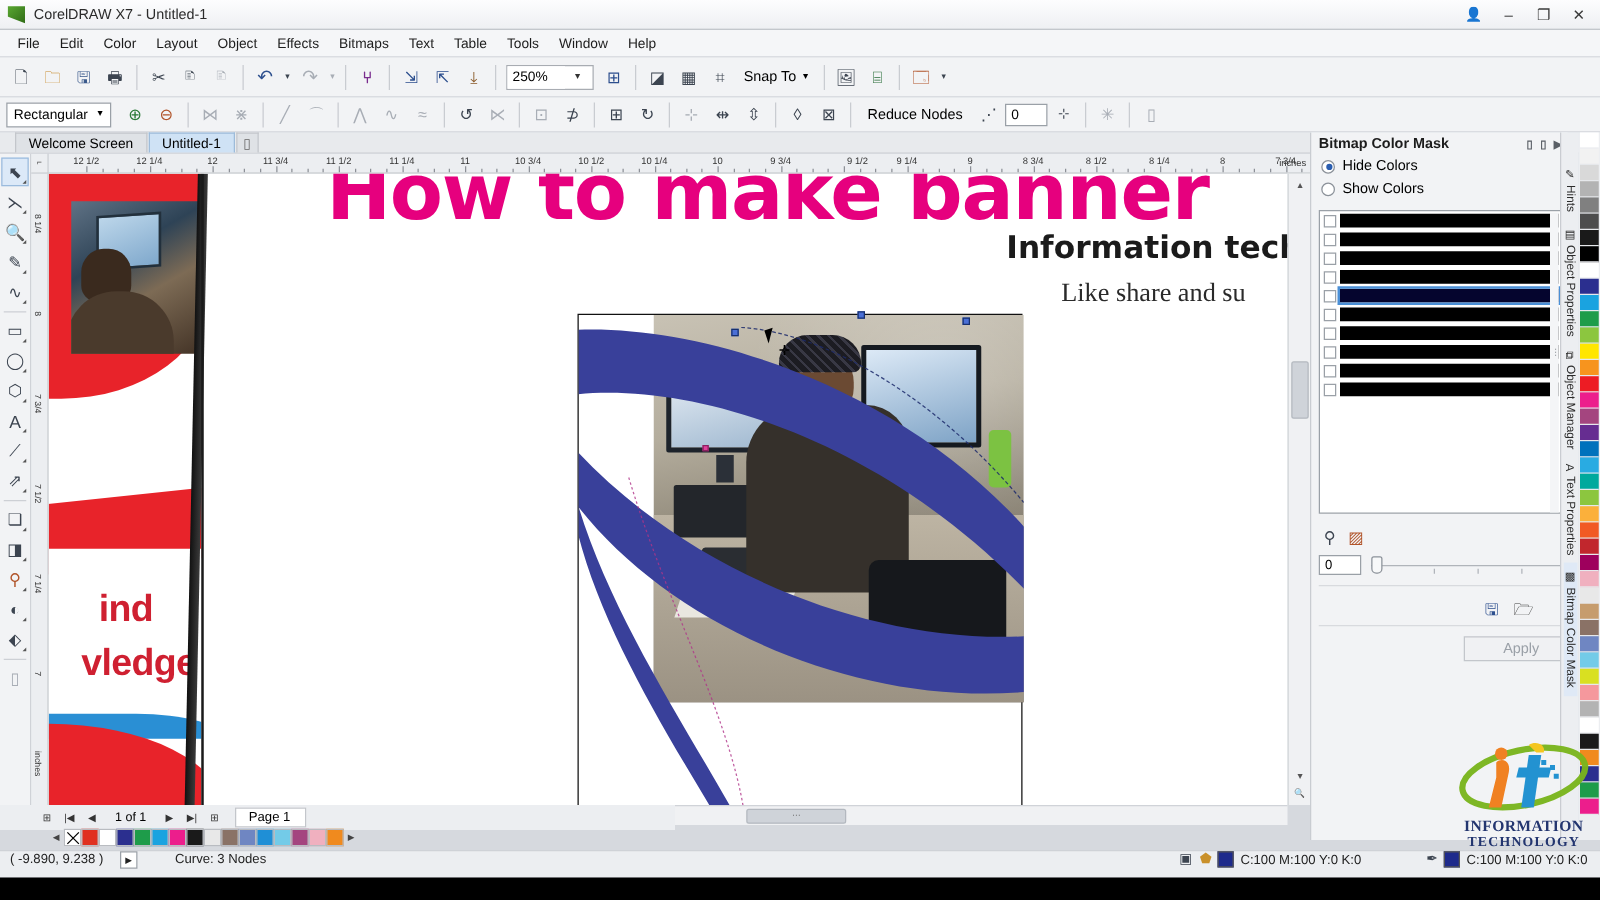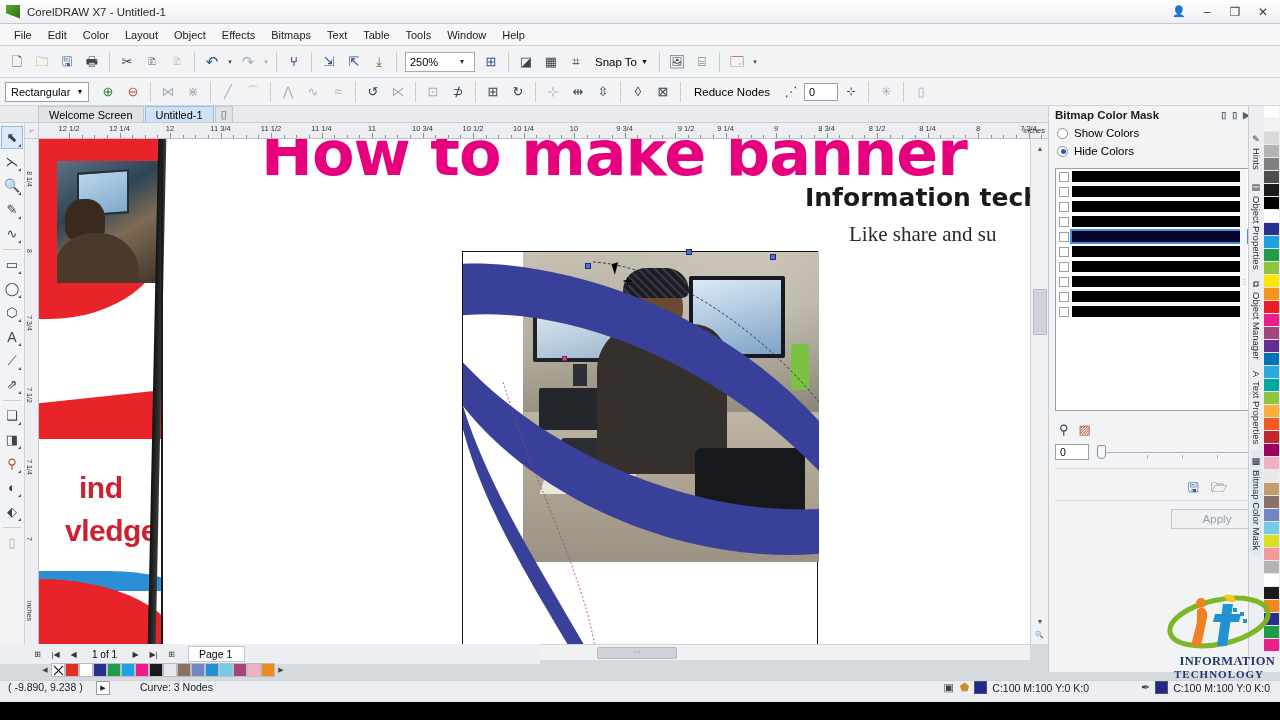--- a/index.html
+++ b/index.html
@@ -81,21 +81,21 @@
 
   
   .ic { font-size:13px; line-height:1; color:#3c4450; }
   .ic.sm { font-size:11px; }
   .ic.dim { color:#a8adb5; }
 
   
   .docbar {
     position:absolute; left:0; top:106px; width:1280px; height:17px;
     background:#e8eaed; border-bottom:1px solid #c9ccd1;
-    display:flex; align-items:center; padding-left:38px;
+    display:flex; align-items:center; padding-left:12px;
   }
   .doctab {
     height:16px; padding:0 10px; font-size:11px; display:flex; align-items:center;
     background:#dfe2e6; border:1px solid #c3c6cb; border-bottom:none; margin-right:1px;
   }
   .doctab.active { background:#cfe2f5; border-color:#9dbbd9; }
   .doctab.plus { padding:0 5px; color:#666; }
 
   
   .toolbox {
@@ -450,21 +450,21 @@
   .sb-gap { width:40px; }
 
   .blackbar { position:absolute; left:0; top:702px; width:1280px; height:18px; background:#000; }
 
   
   .watermark {
     position:absolute; left:1163px; top:592px; width:112px; height:96px;
     pointer-events:none; opacity:.96;
   }
   .wm-text {
-    position:absolute; left:0; top:62px; width:112px; text-align:right;
+    position:absolute; left:0; top:62px; width:112px; text-align:center;
     font-size:12.5px; font-weight:bold; color:#1c2f6b; letter-spacing:.3px;
     font-family:"Liberation Serif", serif;
   }
   .wm-text2 {
     position:absolute; left:0; top:76px; width:112px; text-align:center;
     font-size:11px; font-weight:bold; color:#1c2f6b; letter-spacing:1px;
     font-family:"Liberation Serif", serif;
   }
 </style>
 </head>
@@ -982,26 +982,26 @@
     <div class="docker-head">
       <span>Bitmap Color Mask</span>
       <span class="sp">
         <span class="dh-btn">▯</span>
         <span class="dh-btn">▯</span>
         <span class="dh-btn">▶</span>
       </span>
     </div>
 
     <div class="radio-row">
+      <span class="radio on"></span>
+      <span>Hide Colors</span>
+    </div>
+    <div class="radio-row">
       <span class="radio"></span>
       <span>Show Colors</span>
-    </div>
-    <div class="radio-row">
-      <span class="radio on"></span>
-      <span>Hide Colors</span>
     </div>
 
     <div class="colorlist" id="colorlist">
       <div class="cl-scroll">
         <div class="dots">⋮</div>
       </div>
     <div class="cl-row">
           <div class="cl-chk"></div>
           <div class="cl-bar"></div>
         </div>

